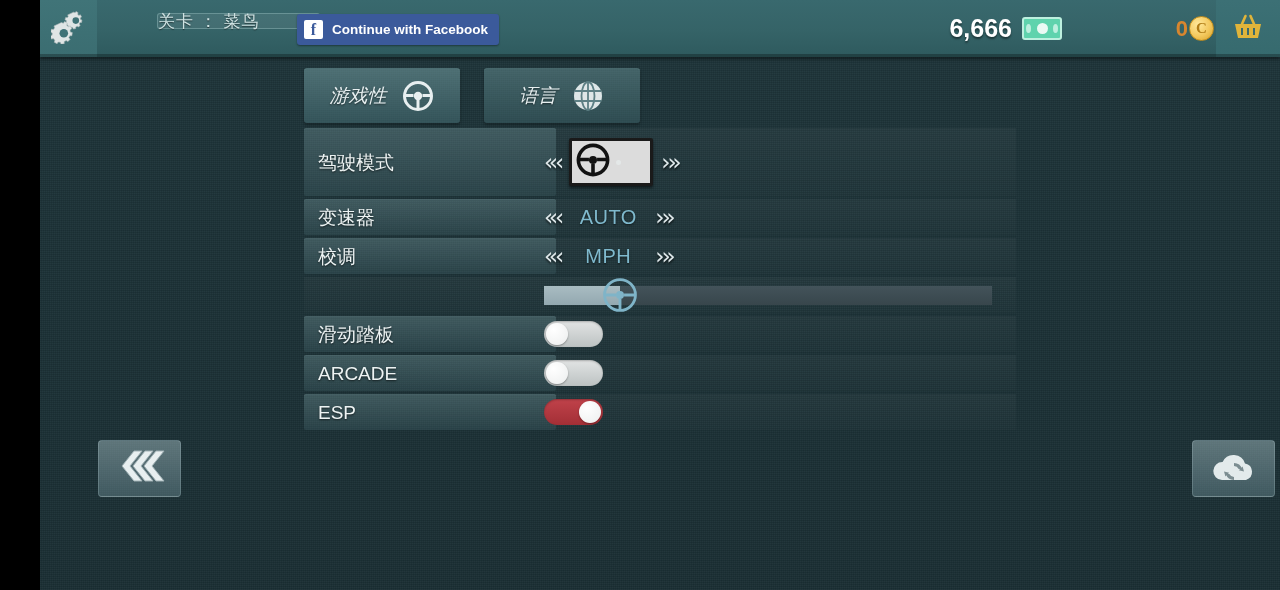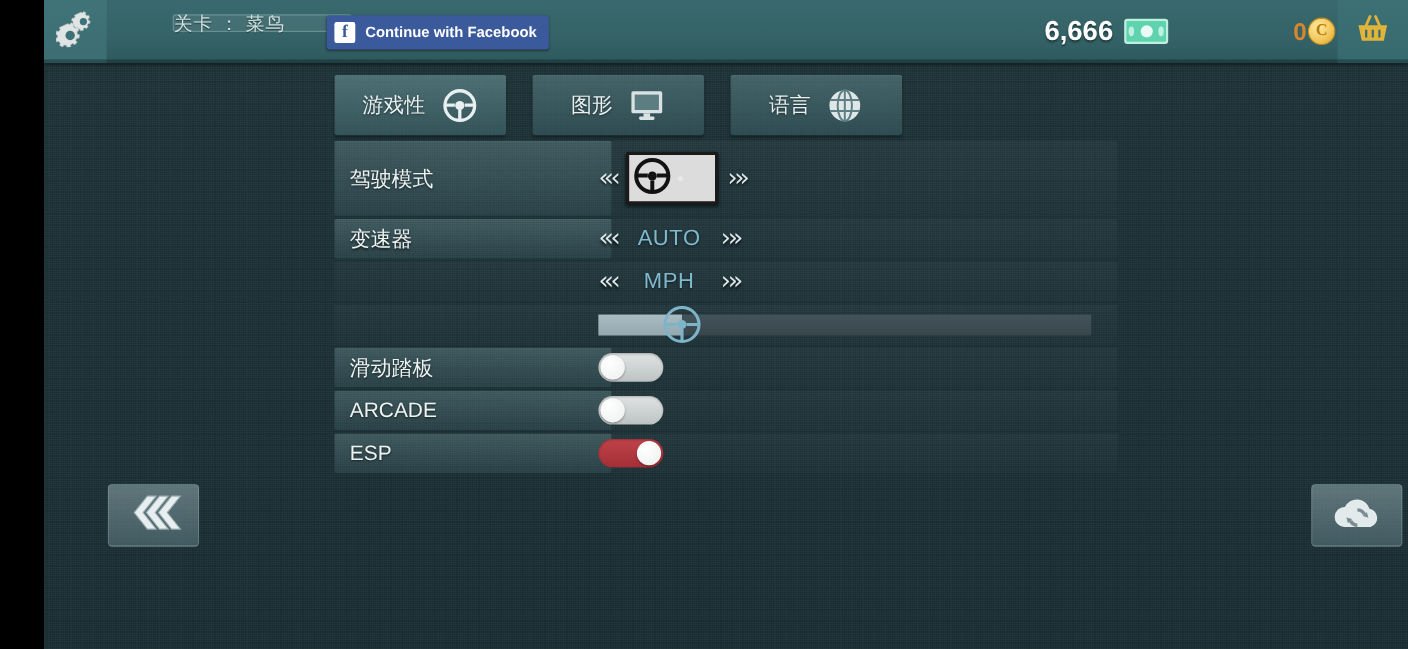--- a/index.html
+++ b/index.html
@@ -93,21 +93,21 @@
     background: linear-gradient(180deg,#3c7075 0%, #366a6e 100%);
     display: flex; align-items: center; justify-content: center;
   }
   
   #tabs { position: absolute; left: 264px; top: 68px; display: flex; gap: 24px; }
   .tab {
     width: 156px; height: 55px; border-radius: 3px;
     background: linear-gradient(180deg, rgba(104,146,150,.50) 0%, rgba(62,100,106,.50) 100%);
     border-top: 1px solid rgba(190,225,228,.18);
     box-shadow: 0 2px 3px rgba(0,0,0,.30);
-    display: flex; align-items: center; justify-content: center; gap: 14px;
+    display: flex; align-items: center; justify-content: center; gap: 14px; font-style: italic;
   }
   .tab.active {
     background: linear-gradient(180deg, rgba(116,160,164,.55) 0%, rgba(70,110,116,.55) 100%);
   }
   .tab-label { color: #e7eff0; font-size: 19px; text-shadow: 0 1px 2px rgba(0,0,0,.55); }
   .tab-ico { width: 34px; height: 34px; display: flex; align-items: center; justify-content: center; }
   
   #rows { position: absolute; left: 264px; top: 128px; width: 712px; }
   .row { position: relative; height: 36px; margin-bottom: 3px; }
   .row.tall { height: 68px; }
@@ -250,31 +250,20 @@
         <span class="tab-label">游戏性</span>
         <span class="tab-ico">
           <svg width="32" height="32" viewBox="0 0 32 32">
             <circle cx="16" cy="16" r="13.5" fill="none" stroke="#e8eff0" stroke-width="3"></circle>
             <circle cx="16" cy="16" r="4.2" fill="#e8eff0"></circle>
             <path d="M3.5 15.5 h8 M20.5 15.5 h8 M16 20 v9" stroke="#e8eff0" stroke-width="3" fill="none"></path>
           </svg>
         </span>
       </div>
 
-      <div class="tab">
-        <span class="tab-label">图形</span>
-        <span class="tab-ico">
-          <svg width="32" height="30" viewBox="0 0 32 30">
-            <rect x="2" y="2" width="28" height="20" rx="1.5" fill="#d9e2e3"></rect>
-            <rect x="5" y="5" width="22" height="14" fill="#5c7d82"></rect>
-            <rect x="13" y="22" width="6" height="4" fill="#d9e2e3"></rect>
-            <rect x="9" y="25" width="14" height="3" rx="1.2" fill="#d9e2e3"></rect>
-          </svg>
-        </span>
-      </div>
 
 
       <div class="tab">
         <span class="tab-label">语言</span>
         <span class="tab-ico">
           <svg width="32" height="32" viewBox="0 0 32 32">
             <circle cx="16" cy="16" r="14" fill="#dee6e7"></circle>
             <g stroke="#5d7f84" stroke-width="1.8" fill="none">
               <ellipse cx="16" cy="16" rx="6.5" ry="14"></ellipse>
               <path d="M2.6 11 h26.8 M2.6 21 h26.8 M16 2 v28"></path>
@@ -310,20 +299,21 @@
         <div class="row-label">变速器</div>
         <div class="row-ctl">
           <span class="arrow l">«‹</span>
           <span class="val-text">AUTO</span>
           <span class="arrow r">›»</span>
         </div>
       </div>
 
       <div class="row">
         <div class="row-bg"></div>
+        <div class="row-label">校调</div>
         <div class="row-ctl">
           <span class="arrow l">«‹</span>
           <span class="val-text">MPH</span>
           <span class="arrow r">›»</span>
         </div>
       </div>
 
       <div class="row">
         <div class="row-bg"></div>
         <div class="row-ctl">

